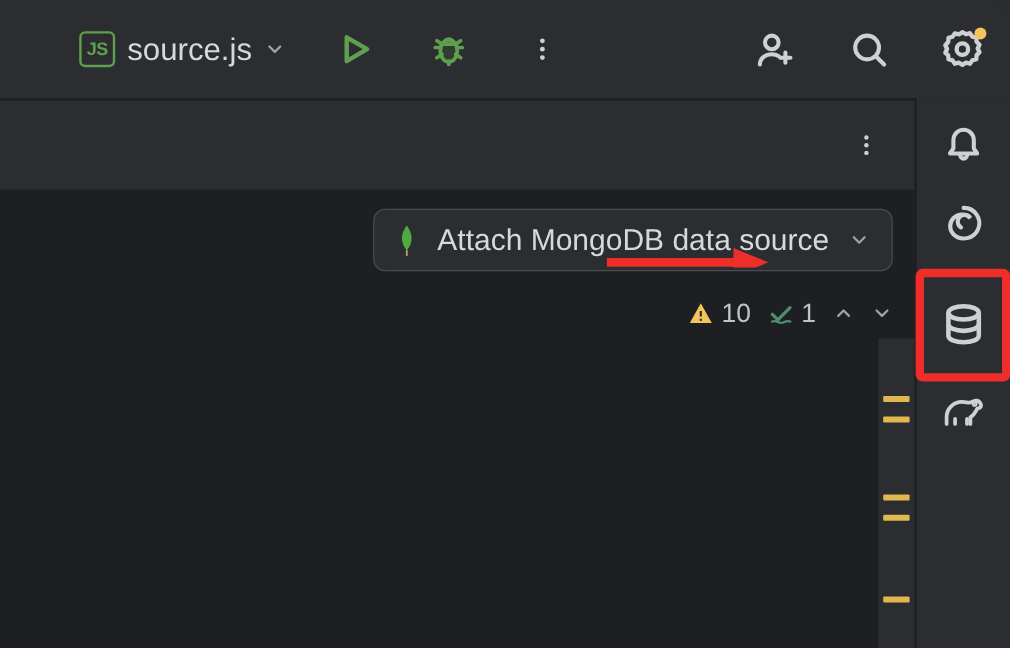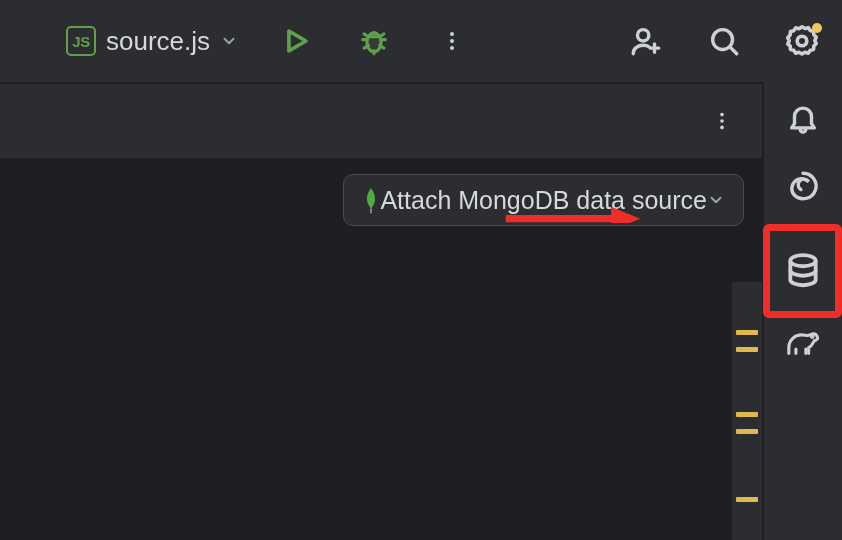--- a/index.html
+++ b/index.html
@@ -104,20 +104,21 @@
     height: 80px;
     background: #1e1f22;
     display: flex;
     align-items: center;
     justify-content: flex-end;
     padding-right: 18px;
   }
   .attach-chip {
     display: flex;
     align-items: center;
+    gap: 16px;
     background: #2b2d30;
     border: 1.5px solid #4a4c50;
     border-radius: 10px;
     height: 52px;
     padding: 0 18px;
     font-size: 25px;
     color: #d6d8dd;
     cursor: pointer;
   }
   .leaf-icon {
@@ -294,20 +295,43 @@
           <path d="M12 2c5 7 6 12 5 18-1 5-4 8-5 10-1-2-4-5-5-10-1-6 0-11 5-18z" fill="#4faa41"></path>
           <path d="M12 30v5" stroke="#b8a27a" stroke-width="2" stroke-linecap="round"></path>
         </svg>
         <span>Attach MongoDB data source</span>
         <svg class="chevron" viewBox="0 0 24 24" width="18" height="18">
           <path d="M6 9l6 6 6-6" fill="none" stroke="#9fa2a8" stroke-width="2.5" stroke-linecap="round" stroke-linejoin="round"></path>
         </svg>
       </div>
     </div>
 
+    <div class="editor-info">
+      <div class="warn-badge">
+        <svg class="warn-tri" viewBox="0 0 24 24">
+          <path d="M12 3l10 18H2L12 3z" fill="#f2c55c"></path>
+          <rect x="11" y="10" width="2" height="5" fill="#2b2d30"></rect>
+          <rect x="11" y="17" width="2" height="2" fill="#2b2d30"></rect>
+        </svg>
+        <span>10</span>
+      </div>
+      <div class="ok-badge">
+        <svg class="ok-check" viewBox="0 0 24 24">
+          <path d="M4 13l5 5L20 7" fill="none" stroke="#4e8f6d" stroke-width="3" stroke-linecap="round" stroke-linejoin="round"></path>
+          <path d="M3 20c2-1 4-1 6 0s4 1 6 0 4-1 6 0" fill="none" stroke="#4e8f6d" stroke-width="2"></path>
+        </svg>
+        <span>1</span>
+      </div>
+      <svg viewBox="0 0 24 24" width="18" height="18">
+        <path d="M6 15l6-6 6 6" fill="none" stroke="#9fa2a8" stroke-width="2.5" stroke-linecap="round" stroke-linejoin="round"></path>
+      </svg>
+      <svg viewBox="0 0 24 24" width="18" height="18">
+        <path d="M6 9l6 6 6-6" fill="none" stroke="#9fa2a8" stroke-width="2.5" stroke-linecap="round" stroke-linejoin="round"></path>
+      </svg>
+    </div>
 
     <div class="editor-body"></div>
 
     <div class="scroll-rail">
       <div class="marker" style="top:48px"></div>
       <div class="marker" style="top:65px"></div>
       <div class="marker" style="top:130px"></div>
       <div class="marker" style="top:147px"></div>
       <div class="marker" style="top:215px"></div>
     </div>

